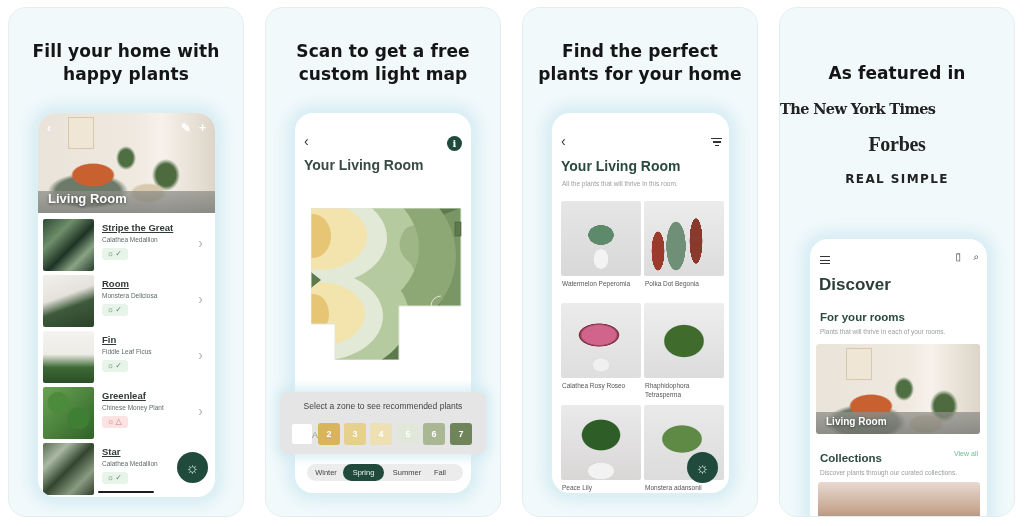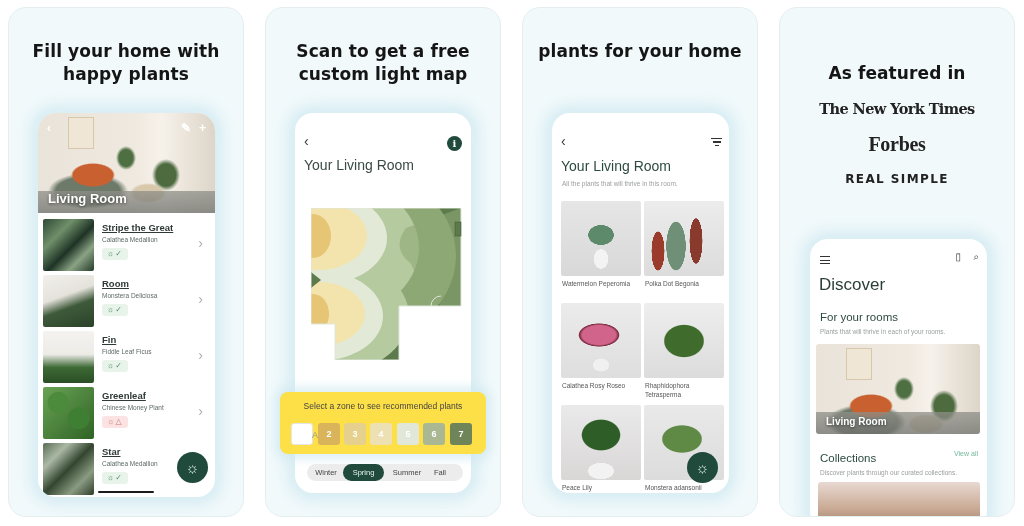--- a/index.html
+++ b/index.html
@@ -42,44 +42,44 @@
   .plant-badge { position: absolute; left: 59px; top: 29px; width: 26px; height: 12px; border-radius: 3px; background: #e8f4ea; color: #4f8d5e; font-size: 8px; line-height: 12px; text-align: center; letter-spacing: 1px; }
   .plant-badge.warn { background: #fbe3e3; color: #d47a7a; }
   .chev { position: absolute; right: 10px; top: 16px; color: #a8b0ad; font-size: 14px; }
   .fab { position: absolute; width: 31px; height: 31px; border-radius: 50%; background: #1f4a3c; color: #dfeee7; text-align: center; line-height: 31px; font-size: 15px; }
   .homebar { position: absolute; left: 60px; bottom: 4px; width: 56px; height: 2px; background: #1b1b1b; border-radius: 1px; }
 
   
   #p2 { left: 265px; }
   #p2 .phone { left: 29px; top: 105px; width: 176px; height: 380px; }
   .back { position: absolute; color: #333; font-size: 14px; }
-  .title-green { position: absolute; font-weight: normal; color: #2b4a3e; }
+  .title-green { position: absolute; font-weight: bold; color: #2b4a3e; }
   .info-dot { position: absolute; width: 15px; height: 15px; border-radius: 50%; background: #1f4a3c; color: #fff; font-size: 10px; font-weight: bold; line-height: 15px; text-align: center; font-family: "DejaVu Serif", serif; }
   .lightmap { position: absolute; left: 16px; top: 95px; width: 152px; height: 152px; }
-  .zone-card { position: absolute; left: -15px; top: 279px; width: 206px; height: 62px; background: #fde047; border-radius: 8px; box-shadow: 0 0 10px 5px rgba(205,232,240,.7); }
+  .zone-card { position: absolute; left: -15px; top: 279px; width: 206px; height: 62px; background: #e5e5e5; border-radius: 8px; box-shadow: 0 0 10px 5px rgba(205,232,240,.7); }
   .zone-label { position: absolute; top: 9px; left: 0; width: 100%; text-align: center; font-size: 8.5px; color: #444; }
   .zone { position: absolute; top: 31px; width: 22px; height: 22px; border-radius: 3px; color: #fff; font-size: 9px; font-weight: bold; line-height: 22px; text-align: center; }
   .zone.all { background: #fff; border: 1px solid #e5e5e5; color: #999; font-weight: normal; }
   .season-bar { position: absolute; left: 12px; top: 351px; width: 156px; height: 17px; border-radius: 9px; background: #ececec; }
   .season { position: absolute; top: 0; height: 17px; line-height: 17px; font-size: 7.5px; color: #444; text-align: center; border-radius: 9px; }
   .season.active { background: #1f4a3c; color: #e8f3ee; }
 
   
   #p3 { left: 522px; }
   #p3 .phone { left: 29px; top: 105px; width: 177px; height: 380px; }
   .subtitle { position: absolute; font-size: 6.5px; color: #9aa09e; }
   .grid-img { position: absolute; width: 80px; height: 75px; border-radius: 2px; }
   .grid-cap { position: absolute; font-size: 6.5px; color: #555; line-height: 9px; width: 80px; }
   .filter-icon { position: absolute; right: 7px; top: 25px; width: 11px; }
   .filter-icon span { display: block; height: 1.3px; background: #333; margin: 0 auto 2px; }
 
   
   #p4 { left: 779px; }
   #p4 .headline { top: 38px; margin-top: 16px; }
-  .logo-nyt { position: absolute; top: 92px; left: 0; width: 100%; text-align: center; font-family: "DejaVu Serif", serif; font-size: 14.5px; font-weight: bold; color: #222; letter-spacing: -0.6px; }
+  .logo-nyt { position: absolute; top: 92px; left: 0; width: 100%; font-family: "DejaVu Serif", serif; font-size: 14.5px; font-weight: bold; color: #222; letter-spacing: -0.6px; }
   .logo-forbes { position: absolute; top: 125px; left: 0; width: 100%; text-align: center; font-family: "Liberation Serif", serif; font-size: 20px; font-weight: bold; color: #222; letter-spacing: -0.3px; }
   .logo-rs { position: absolute; top: 164px; left: 0; width: 100%; text-align: center; font-family: "DejaVu Sans", sans-serif; font-size: 12px; font-weight: bold; color: #222; letter-spacing: 1.4px; }
   #p4 .phone { left: 30px; top: 231px; width: 177px; height: 290px; }
   .menu-icon { position: absolute; left: 10px; top: 17px; width: 10px; }
   .menu-icon span { display: block; height: 1.3px; background: #333; margin-bottom: 2.3px; }
   .icon-sm { position: absolute; top: 12px; color: #333; font-size: 10px; }
   .discover-img { position: absolute; left: 6px; top: 105px; width: 164px; height: 90px; border-radius: 3px; overflow: hidden; }
   .collections-img { position: absolute; left: 8px; top: 243px; width: 162px; height: 60px; border-radius: 3px; background: linear-gradient(180deg, #e8d9d2 0%, #c9a993 45%, #7c614b 100%); }
   .view-all { position: absolute; right: 9px; top: 211px; font-size: 7px; color: #72b89a; }
 </style>
@@ -199,20 +199,21 @@
         <div class="season" style="left:4px; width:30px;">Winter</div>
         <div class="season active" style="left:36px; width:41px;">Spring</div>
         <div class="season" style="left:82px; width:36px;">Summer</div>
         <div class="season" style="left:120px; width:26px;">Fall</div>
       </div>
     </div>
   </div>
 
   <div class="panel" id="p3">
     <div class="headline">
+      <div>Find the perfect</div>
       <div>plants for your home</div>
     </div>
     <div class="phone">
       <span class="back" style="left:9px; top:20px;">‹</span>
       <div class="filter-icon">
         <span style="width:11px;"></span>
           <span style="width:8px;"></span>
           <span style="width:4px;"></span>
       </div>
       <div class="title-green" style="left:9px; top:45px; font-size:14px;">Your Living Room</div>

